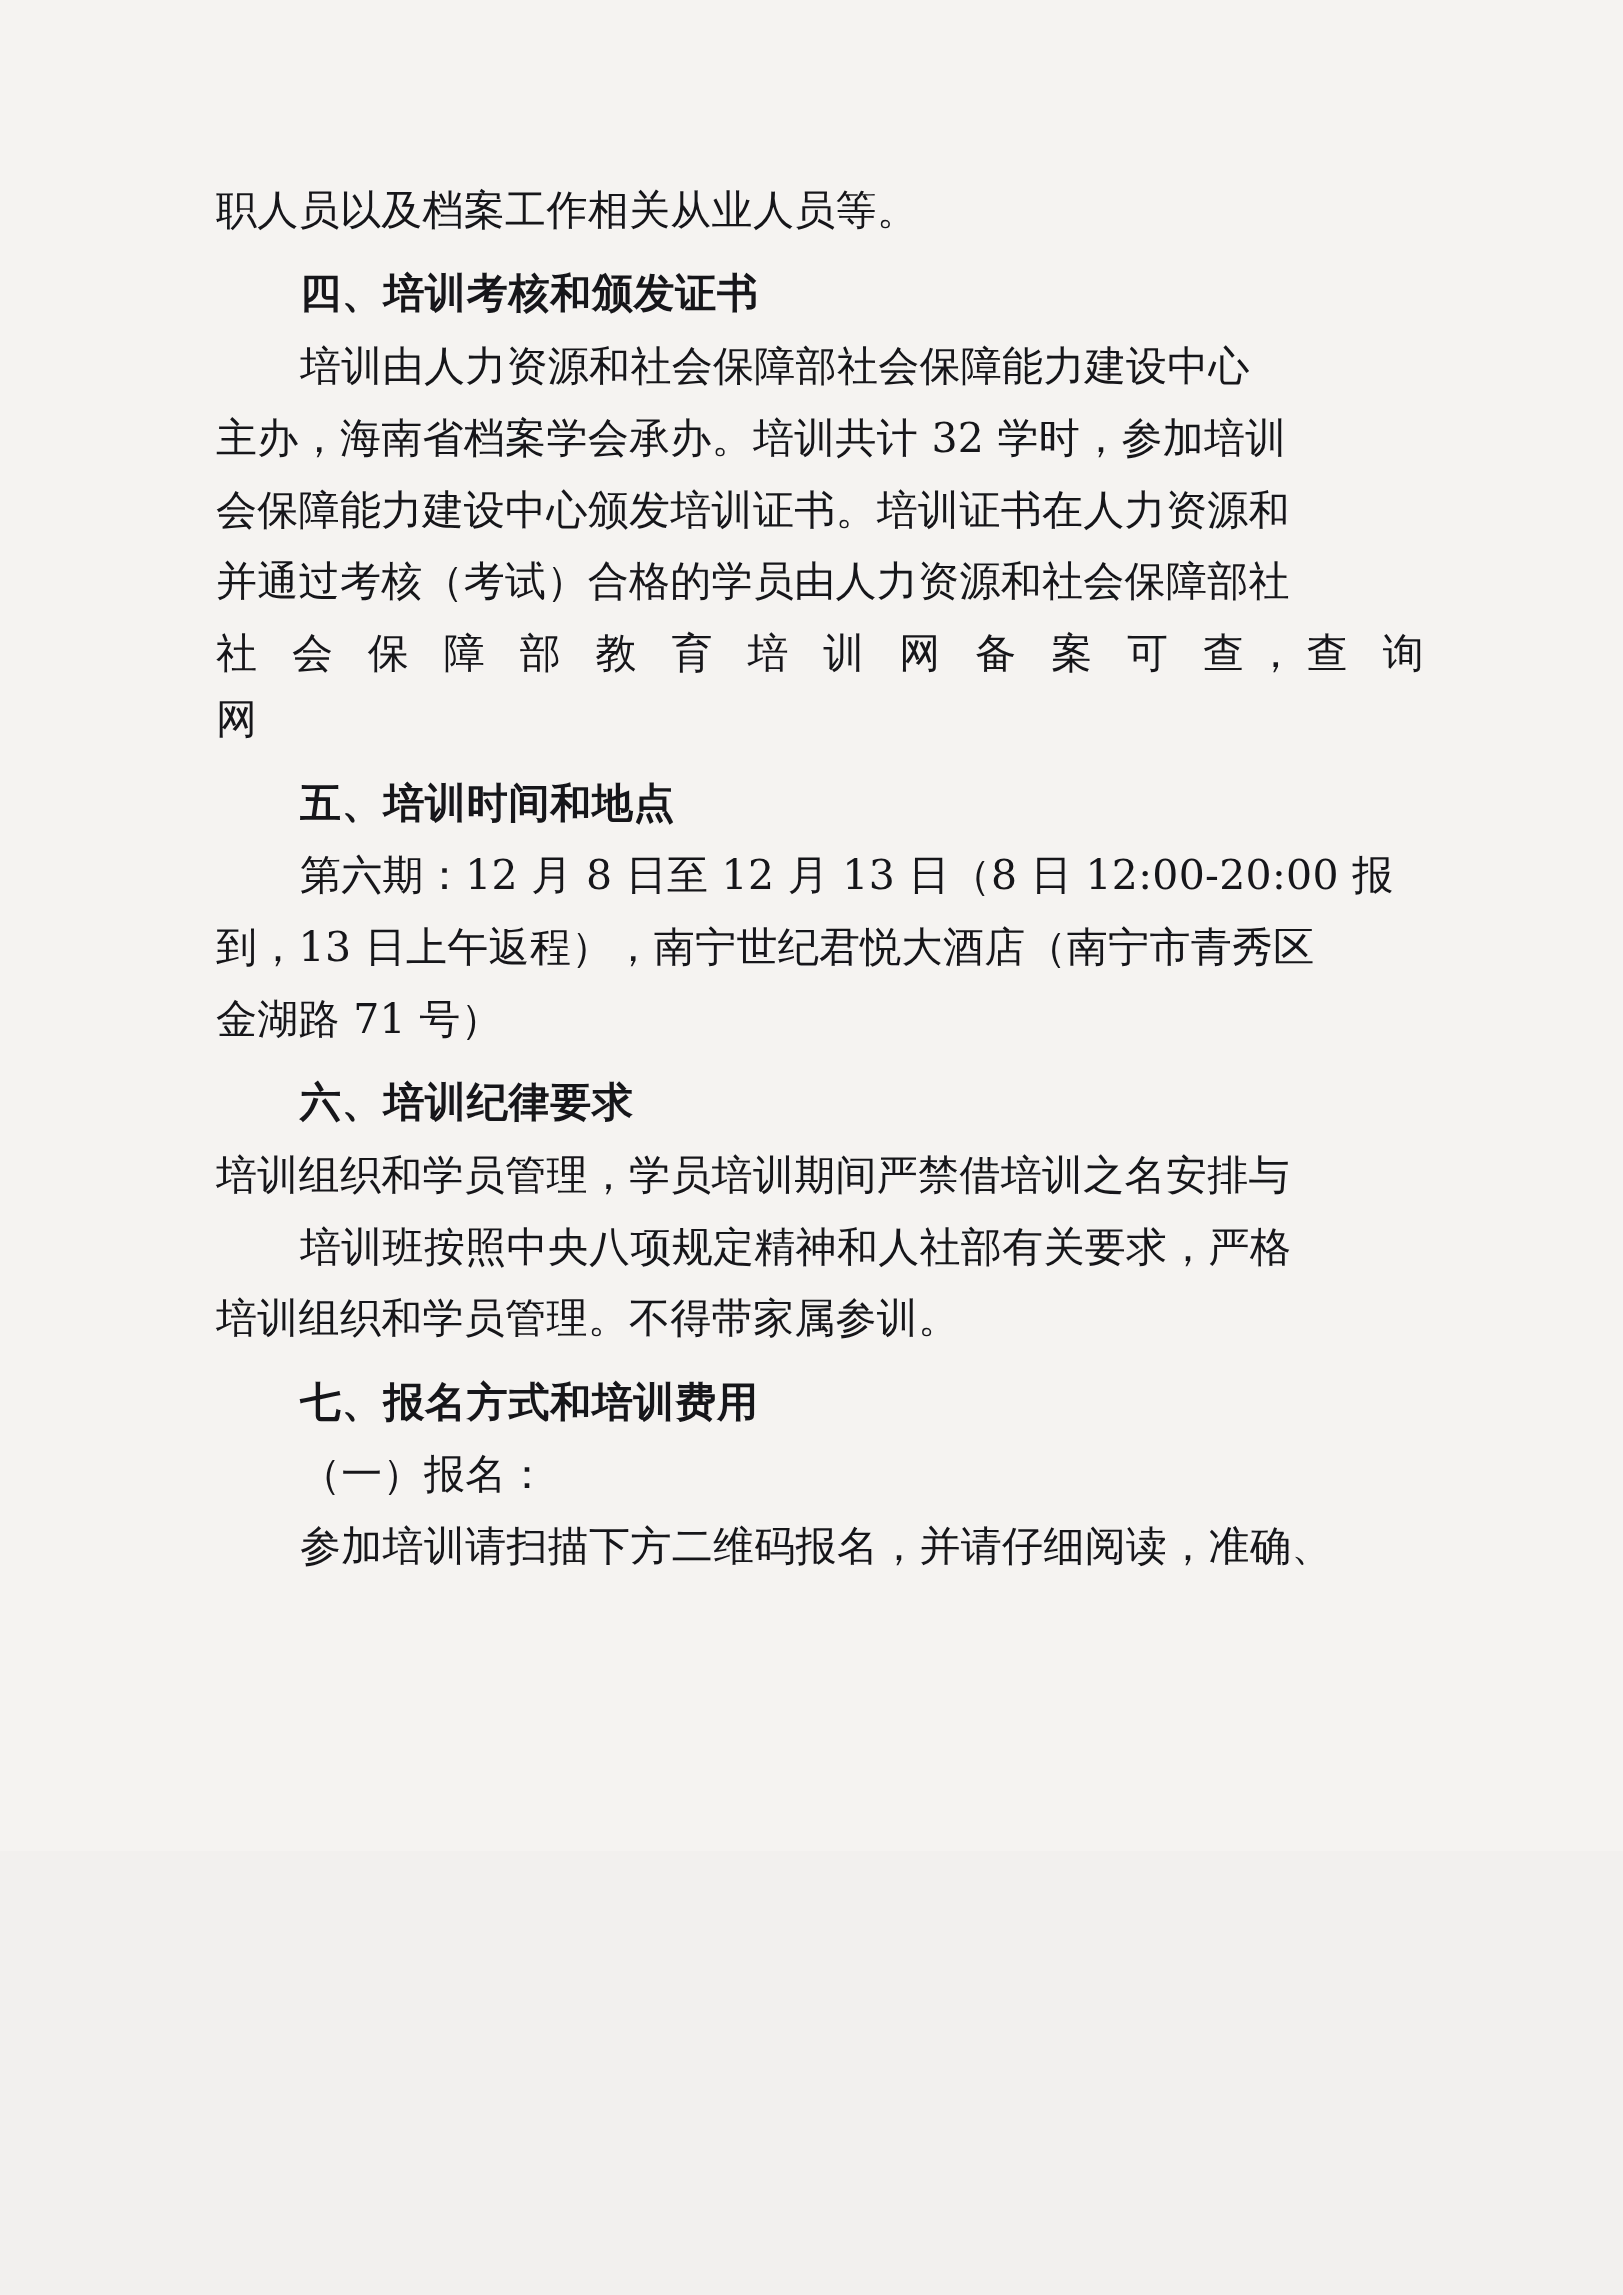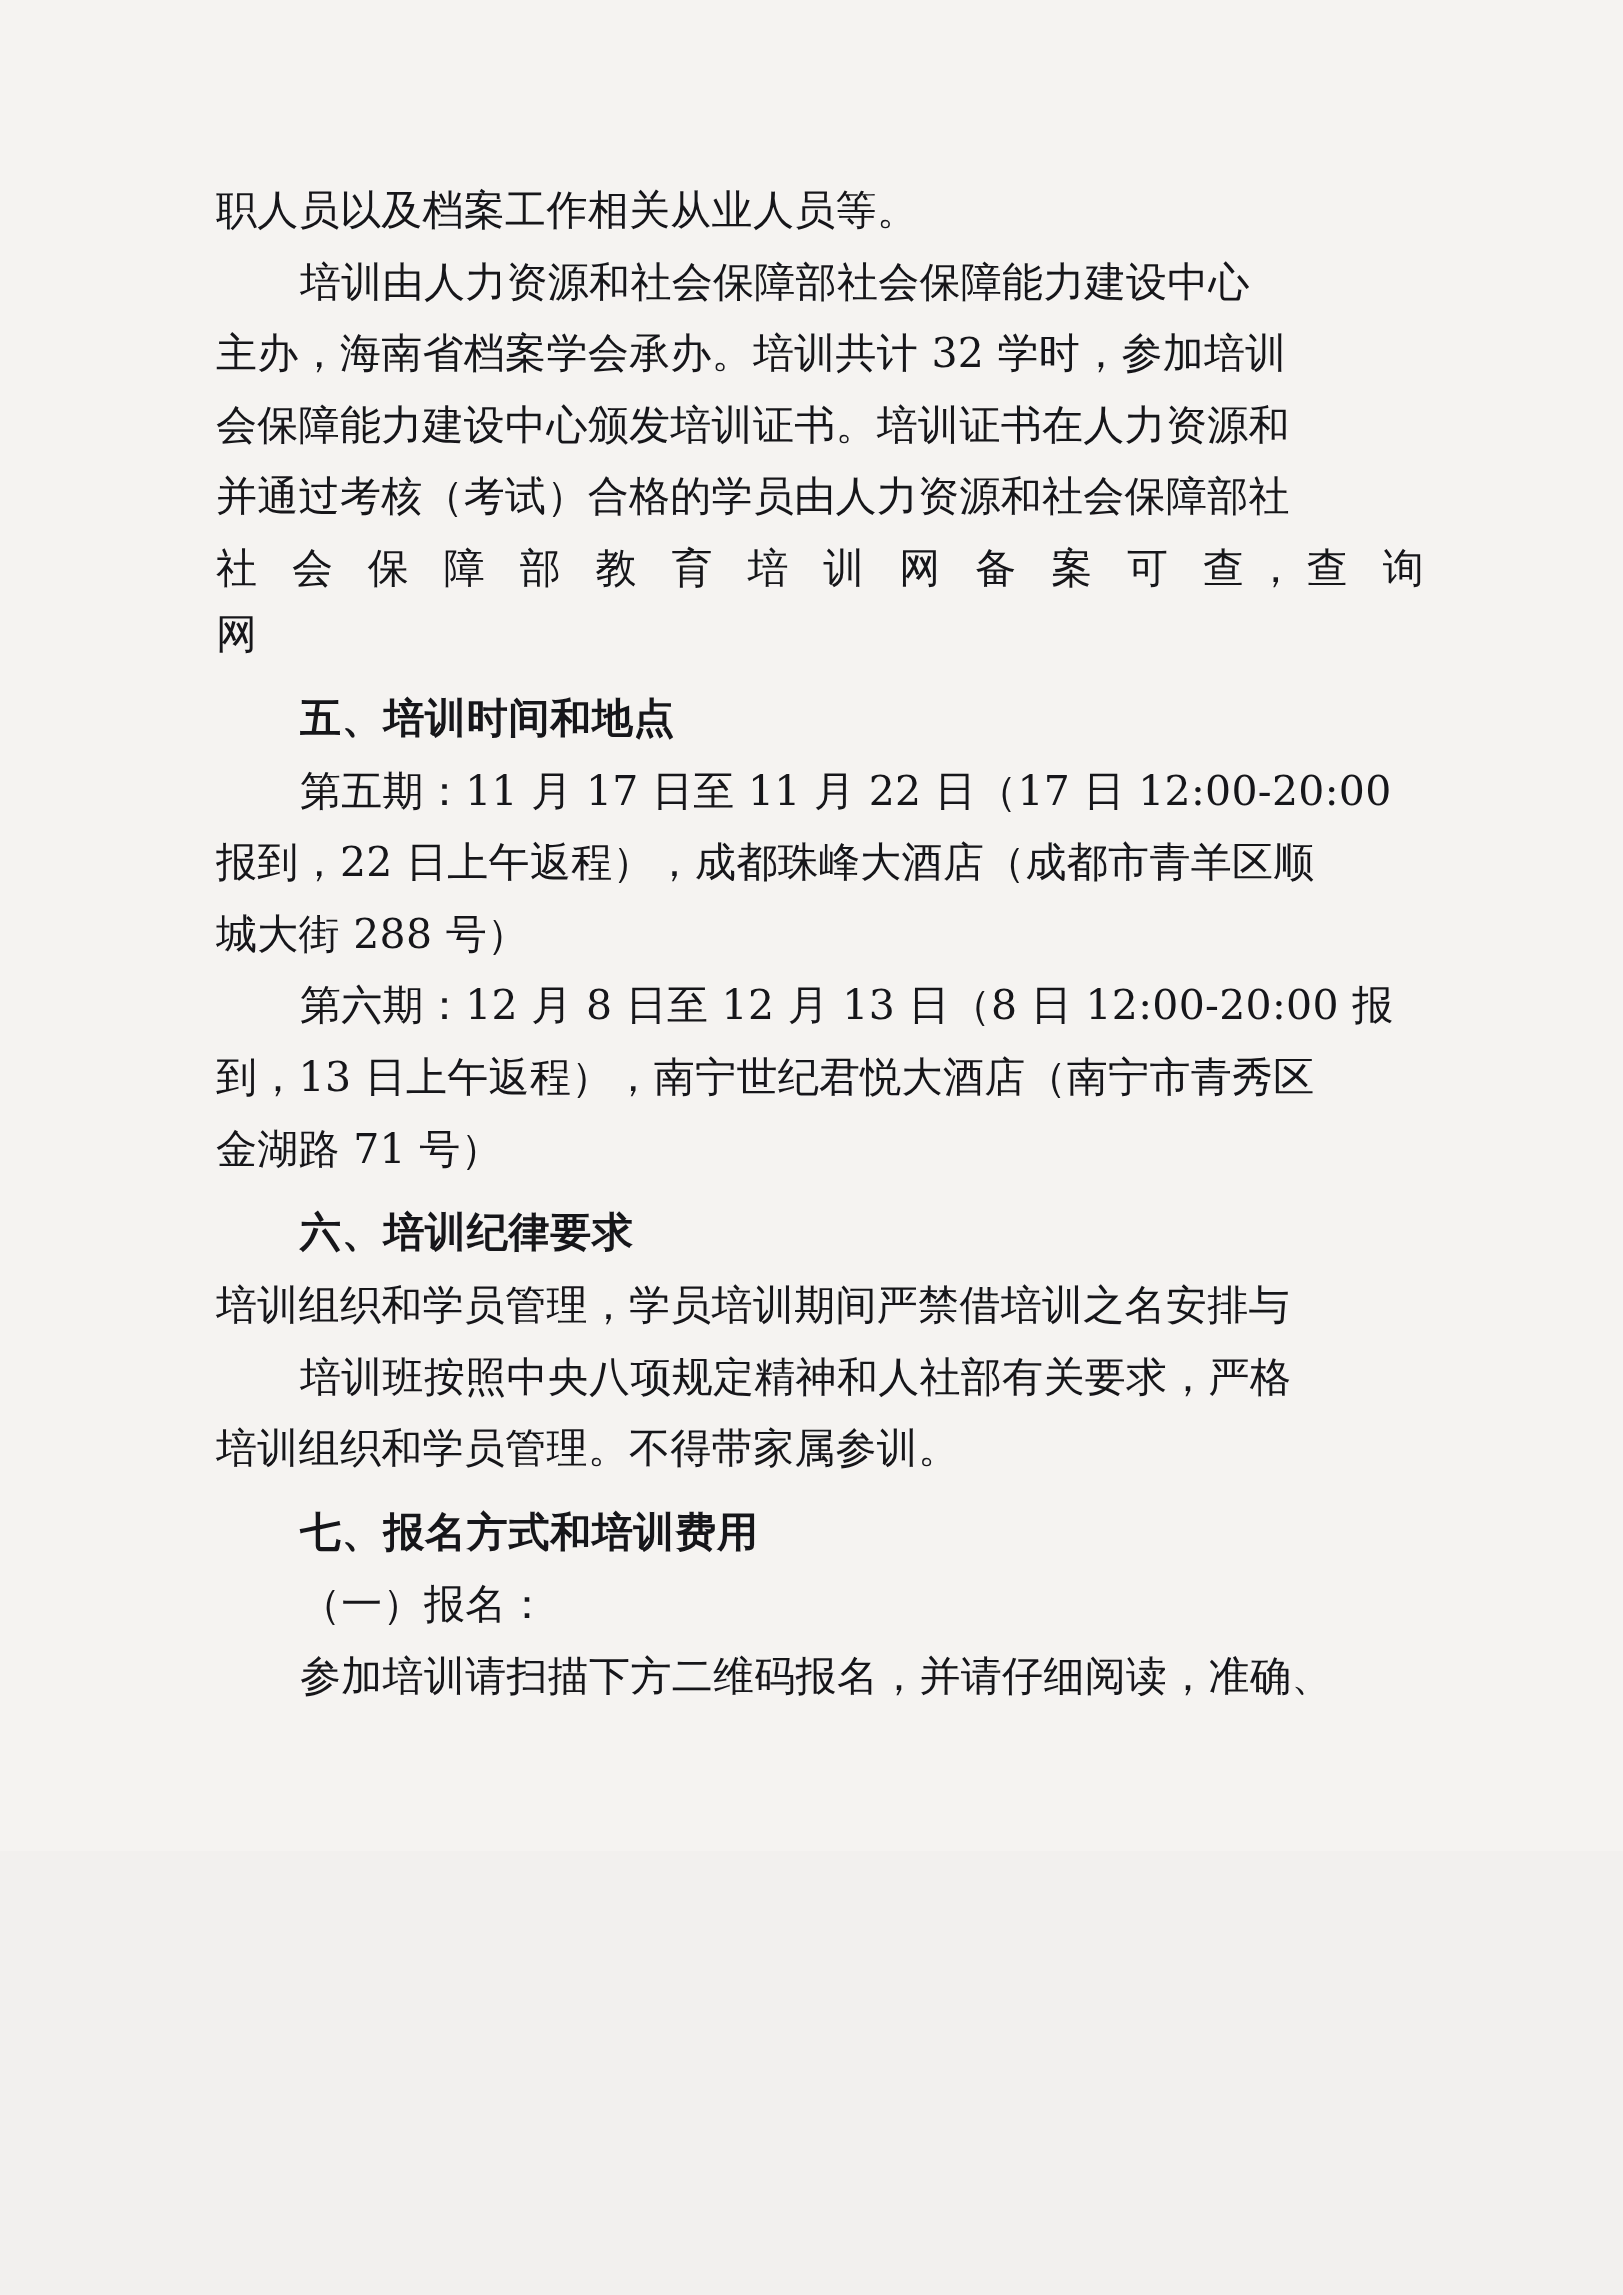--- a/index.html
+++ b/index.html
@@ -54,36 +54,32 @@
   }
 </style>
 </head>
 <body>
 
 <div class="page">
   <div class="doc-body">
 
     <p class="para cont">职人员以及档案工作相关从业人员等。</p>
 
+    <p class="heading">四、培训考核和颁发证书</p>
 
     <div>
       <p class="para indent">培训由人力资源和社会保障部社会保障能力建设中心</p>
       <p class="para cont">主办，海南省档案学会承办。培训共计 32 学时，参加培训</p>
       <p class="para cont">会保障能力建设中心颁发培训证书。培训证书在人力资源和</p>
       <p class="para cont">并通过考核（考试）合格的学员由人力资源和社会保障部社</p>
       <p class="para cont spaced">社 会 保 障 部 教 育 培 训 网 备 案 可 查，查 询 网</p>
     </div>
 
     <p class="heading">五、培训时间和地点</p>
 
-    <div>
-      <p class="para indent">第五期：11 月 17 日至 11 月 22 日（17 日 12:00-20:00</p>
-      <p class="para cont">报到，22 日上午返程），成都珠峰大酒店（成都市青羊区顺</p>
-      <p class="para cont">城大街 288 号）</p>
-    </div>
 
     <div>
       <p class="para indent">第六期：12 月 8 日至 12 月 13 日（8 日 12:00-20:00 报</p>
       <p class="para cont">到，13 日上午返程），南宁世纪君悦大酒店（南宁市青秀区</p>
       <p class="para cont">金湖路 71 号）</p>
     </div>
 
     <p class="heading">六、培训纪律要求</p>
 
     <div>

